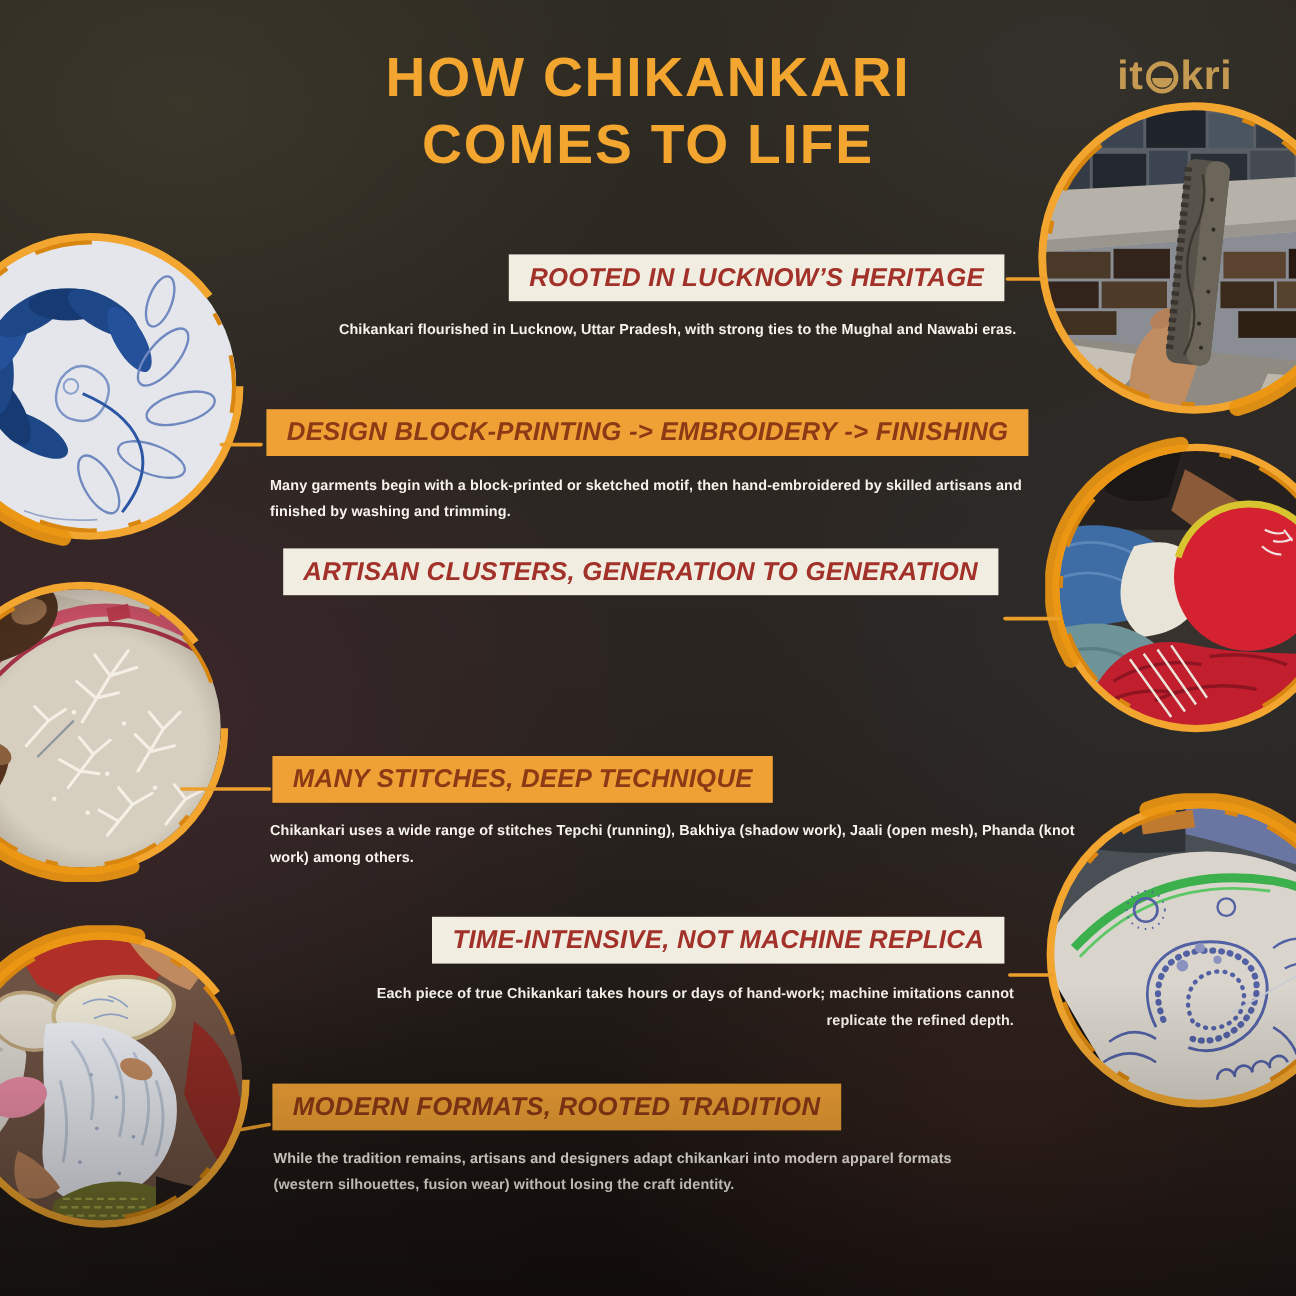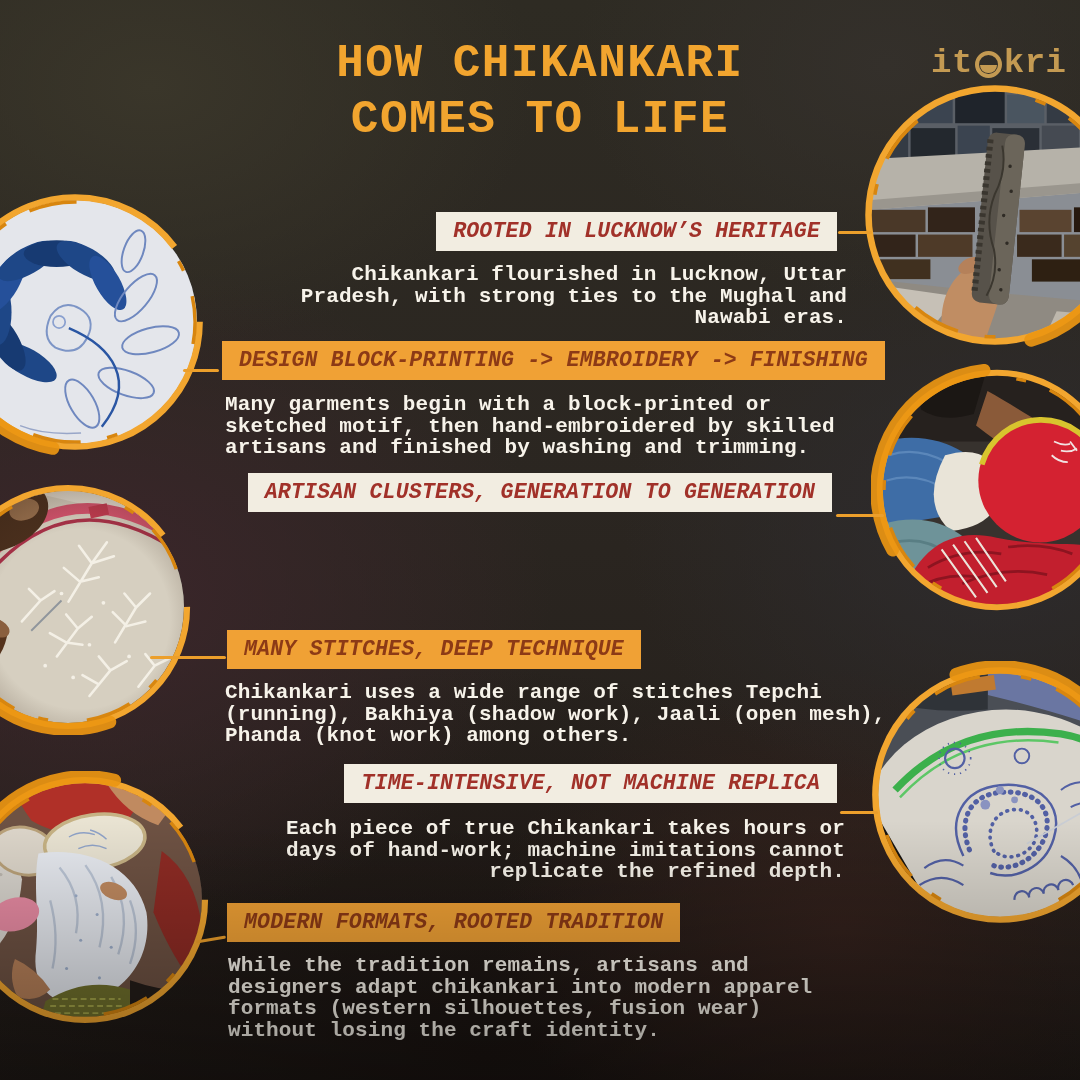--- a/index.html
+++ b/index.html
@@ -1,18 +1,18 @@
 <!DOCTYPE html>
 <html><head>
 <meta charset="utf-8">
 <style>
   html,body{margin:0;padding:0;background:#111;}
   .canvas{
     position:relative;width:1080px;height:1080px;overflow:hidden;
-    font-family:Liberation Mono, monospace;
+    font-family:Liberation Sans, sans-serif;
     background:
       radial-gradient(620px 420px at 14% 8%, #3a362a 0%, rgba(58,54,42,0) 62%),
       radial-gradient(520px 380px at 82% 6%, #34302b 0%, rgba(52,48,43,0) 60%),
       radial-gradient(720px 520px at 8% 55%, #3c262b 0%, rgba(60,38,43,0) 65%),
       radial-gradient(620px 500px at 92% 48%, #2e2c2e 0%, rgba(46,44,46,0) 60%),
       radial-gradient(560px 420px at 78% 86%, #33211c 0%, rgba(51,33,28,0) 62%),
       radial-gradient(860px 560px at 45% 98%, #1b1411 0%, rgba(27,20,17,0) 70%),
       linear-gradient(180deg, #2e2b23 0%, #2b2621 45%, #221c18 100%);
   }
   .shade-bottom{position:absolute;left:0;bottom:0;width:100%;height:260px;
@@ -23,21 +23,21 @@
     color:#C49A52;font-weight:bold;font-size:34px;letter-spacing:0.5px;}
   .logo-o{width:19px;height:19px;border:4px solid #C49A52;border-radius:50%;
     display:inline-block;position:relative;margin:2px 2px 0 2px;}
   .logo-o::after{content:"";position:absolute;left:1px;right:1px;bottom:1px;height:8px;
     background:#C49A52;border-radius:0 0 9px 9px;}
   .hdr-wrap{position:absolute;white-space:nowrap;}
   .hdr{display:inline-block;font-style:italic;font-weight:bold;font-size:21.5px;
     line-height:1;padding:9px 17px 8px;letter-spacing:0.2px;}
   .cream{background:#F2EDE1;color:#A13129;}
   .orange{background:#F0A135;color:#8C3A16;}
-  .btxt{position:absolute;color:#F7F3EA;font-weight:bold;font-size:21px;
+  .btxt{position:absolute;color:#F7F3EA;font-weight:bold;font-size:12px;
     line-height:21.5px;letter-spacing:0.1px;}
   .r{text-align:right;}
   .connector{position:absolute;height:3px;background:#EC9F2B;border-radius:2px;}
   .circle{position:absolute;}
   .ring{position:absolute;inset:0;width:100%;height:100%;}
   .rA{fill:none;stroke:#F2A62F;stroke-width:2.4;stroke-dasharray:262 30;}
   .rB{fill:none;stroke:#EC9612;stroke-width:5;stroke-dasharray:95 210;stroke-linecap:round;opacity:.92;}
   .rC{fill:none;stroke:#D8860F;stroke-width:1.3;stroke-dasharray:4 10 18 46;}
   .photo{position:absolute;inset:4.5%;border-radius:50%;overflow:hidden;background:#333;}
   .photo svg{width:100%;height:100%;display:block;}
@@ -329,21 +329,21 @@
   <div class="hdr-wrap" style="right:243px;top:212px;text-align:center;">
     <span class="hdr cream">ROOTED IN LUCKNOW’S HERITAGE</span>
   </div>
   <div class="btxt r" style="right:233px;top:264px;width:600px;">Chikankari flourished in Lucknow, Uttar Pradesh, with strong ties to the Mughal and Nawabi eras.</div>
 
   <div class="hdr-wrap" style="left:222px;top:341px;border-radius:19px;">
     <span class="hdr orange">DESIGN BLOCK-PRINTING -&gt; EMBROIDERY -&gt; FINISHING</span>
   </div>
   <div class="btxt" style="left:225px;top:394px;width:640px;">Many garments begin with a block-printed or sketched motif, then hand-embroidered by skilled artisans and finished by washing and trimming.</div>
 
-  <div class="hdr-wrap" style="right:248px;top:473px;">
+  <div class="hdr-wrap" style="right:248px;top:457px;">
     <span class="hdr cream">ARTISAN CLUSTERS, GENERATION TO GENERATION</span>
   </div>
 
   <div class="hdr-wrap" style="left:227px;top:630px;">
     <span class="hdr orange">MANY STITCHES, DEEP TECHNIQUE</span>
   </div>
   <div class="btxt" style="left:225px;top:682px;width:672px;">Chikankari uses a wide range of stitches Tepchi (running), Bakhiya (shadow work), Jaali (open mesh), Phanda (knot work) among others.</div>
 
   <div class="hdr-wrap" style="right:243px;top:764px;">
     <span class="hdr cream">TIME-INTENSIVE, NOT MACHINE REPLICA</span>

